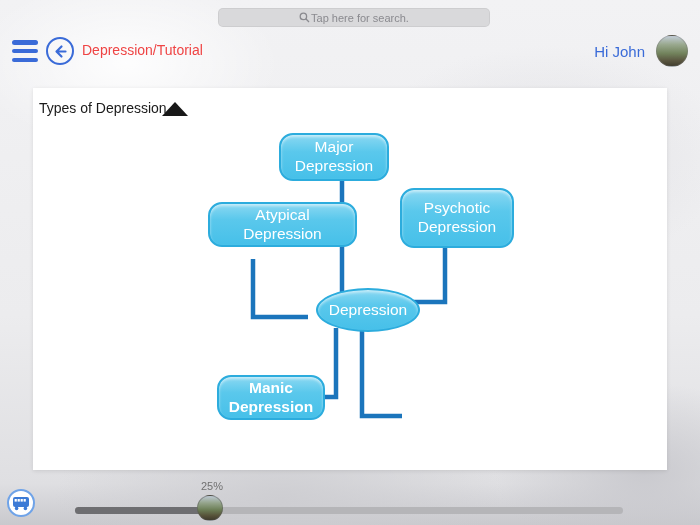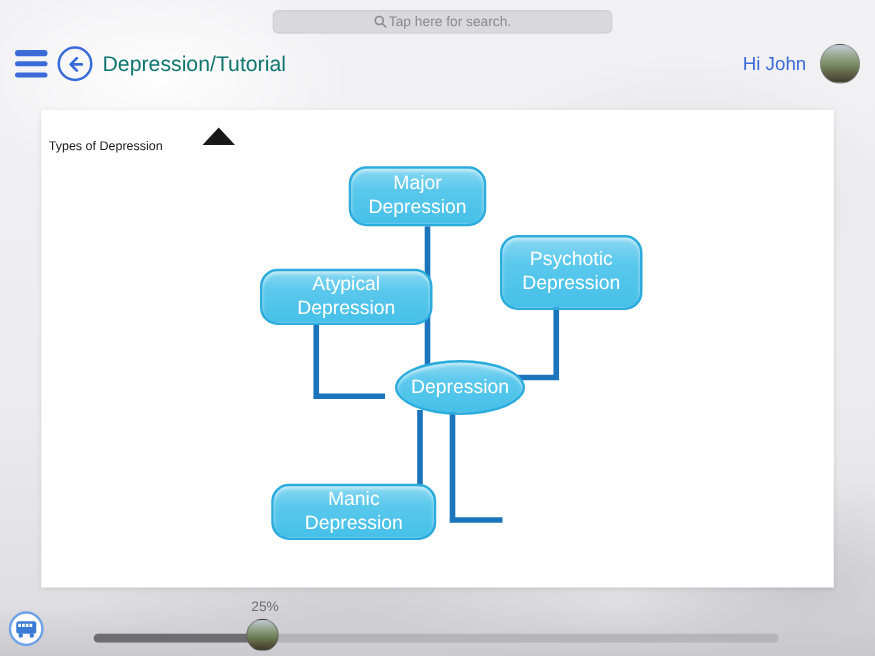--- a/index.html
+++ b/index.html
@@ -24,43 +24,43 @@
   }
   .search-bar svg { display:block; }
 
   
   .hamburger { position:absolute; left:12px; top:40px; width:26px; height:22px;
     display:flex; flex-direction:column; justify-content:space-between; cursor:pointer; }
   .hamburger span { display:block; height:4.5px; border-radius:2.5px; background:#3a6bd8; }
   .back-btn { position:absolute; left:46px; top:37px; width:28px; height:28px;
     border:2.5px solid #3a6bd8; border-radius:50%;
     display:flex; align-items:center; justify-content:center; cursor:pointer; background:transparent; }
-  .page-title { position:absolute; left:82px; top:42px; font-size:17px; color:#0f766e; }
+  .page-title { position:absolute; left:82px; top:42px; font-size:14px; color:#ef4444; }
   .greeting { position:absolute; right:55px; top:43px; font-size:15px; color:#3a6bd8; }
   .avatar { position:absolute; left:656px; top:35px; width:32px; height:32px; border-radius:50%;
     border:1px solid rgba(120,120,120,.4); cursor:pointer;
     background:linear-gradient(180deg,#c3cdd8 0%, #9aa98f 28%, #72835c 58%, #5a5640 82%, #413d2e 100%); }
 
   
   .panel { position:absolute; left:33px; top:88px; width:634px; height:382px; background:#ffffff;
     box-shadow:0 1px 4px rgba(0,0,0,.10); }
-  .section-title { position:absolute; left:6px; top:24px; font-size:10px; color:#1a1a1a; }
+  .section-title { position:absolute; left:6px; top:12px; font-size:14px; color:#1a1a1a; }
   .collapse-tri { position:absolute; left:129px; top:14px; width:0; height:0; cursor:pointer;
     border-left:13px solid transparent; border-right:13px solid transparent; border-bottom:14px solid #181818; }
   .connectors { position:absolute; left:0; top:0; }
 
   .node { position:absolute; display:flex; align-items:center; justify-content:center;
     text-align:center; color:#ffffff; font-size:15.5px; line-height:1.22; white-space:pre-line;
     background:linear-gradient(180deg,#8ad8f2 0%, #5ac8ec 38%, #46c0e9 100%);
     border:2px solid #2cacdd; border-radius:14px;
     box-shadow:inset 0 2px 3px rgba(255,255,255,.55);margin-left:12px; }
   .node-major     { left:234px; top:45px;  width:110px; height:48px; }
   .node-psychotic { left:355px; top:100px; width:114px; height:60px; }
-  .node-atypical  { left:163px; top:127px; width:138px; height:45px; }
-  .node-manic     { left:172px; top:299px; width:132px; height:45px; }
+  .node-atypical  { left:163px; top:114px; width:149px; height:45px; }
+  .node-manic     { left:172px; top:287px; width:108px; height:45px;font-weight:bold; }
   .node-dysthymia { left:367px; top:318px; width:97px;  height:40px; }
   .node-center    { left:271px; top:200px; width:104px; height:44px; border-radius:50%; font-size:15.5px; }
 
   
   .logo-badge { position:absolute; left:7px; top:489px; width:28px; height:28px; border-radius:50%;
     background:#ffffff; border:2px solid #6fa3e8; display:flex; align-items:center; justify-content:center; }
   .slider-label { position:absolute; left:194px; top:480px; width:36px; text-align:center;
     font-size:11px; color:#707070; }
   .slider-track { position:absolute; left:75px; top:507px; width:548px; height:7px;
     background:#b5b5b8; border-radius:4px; cursor:pointer; }

